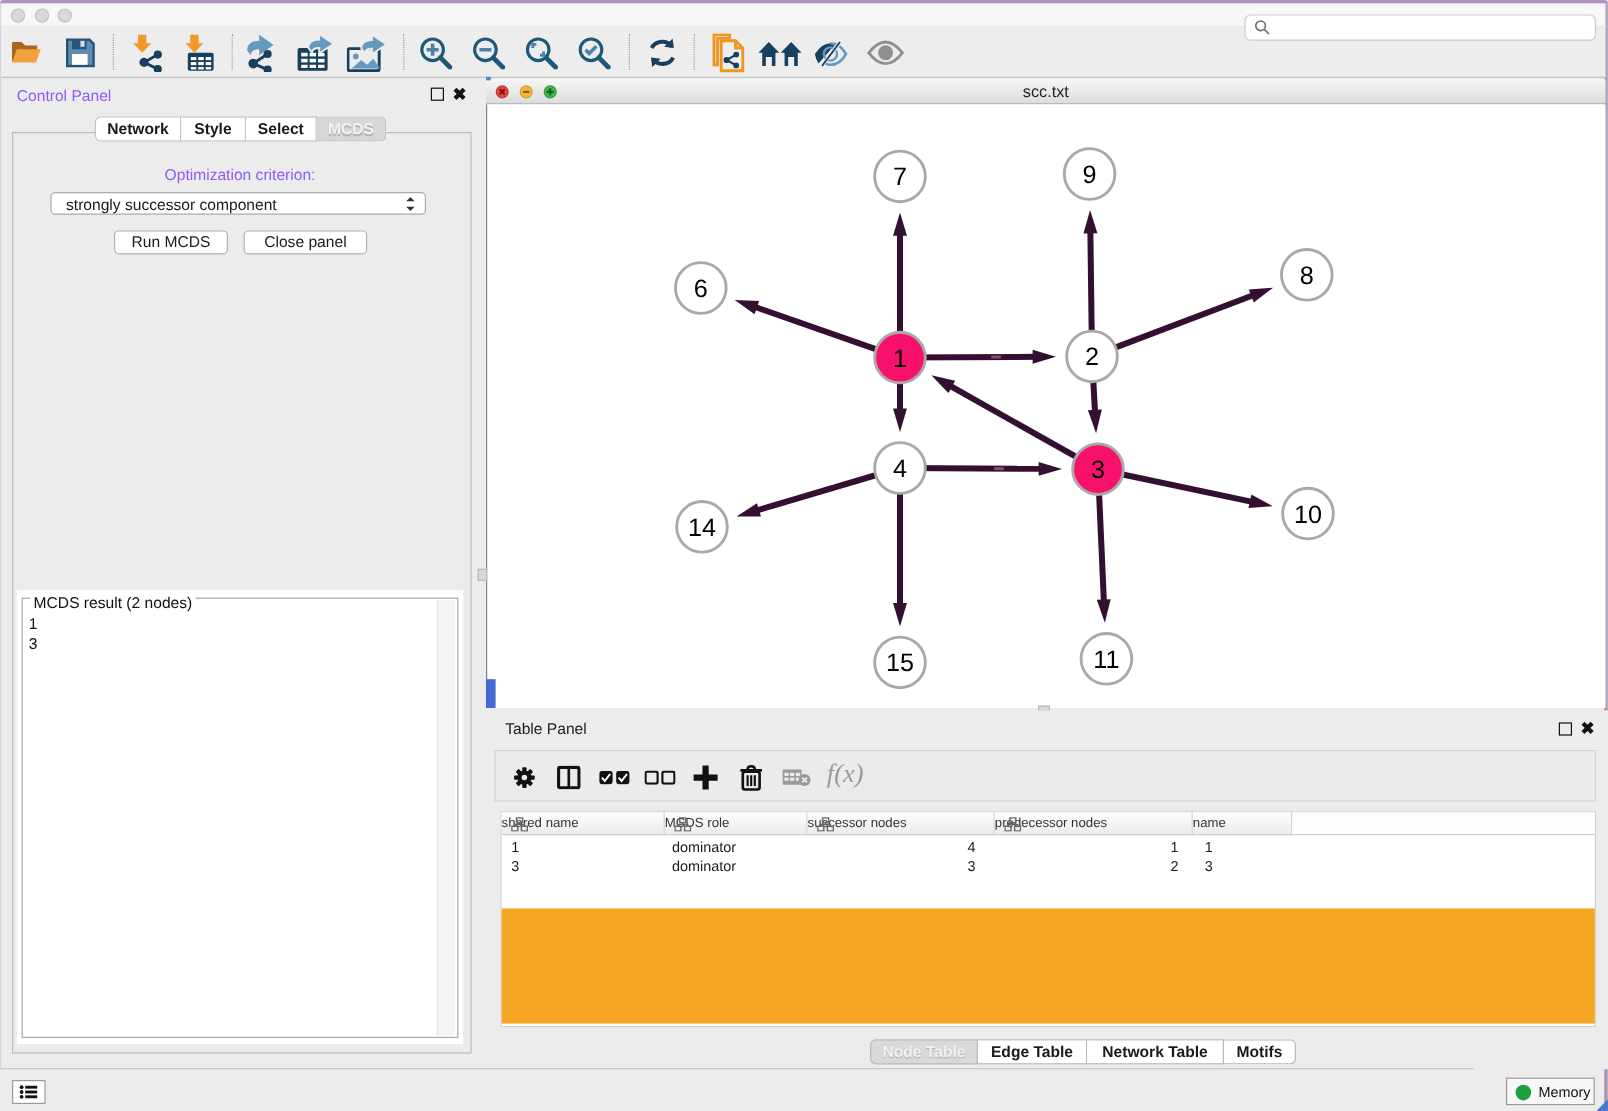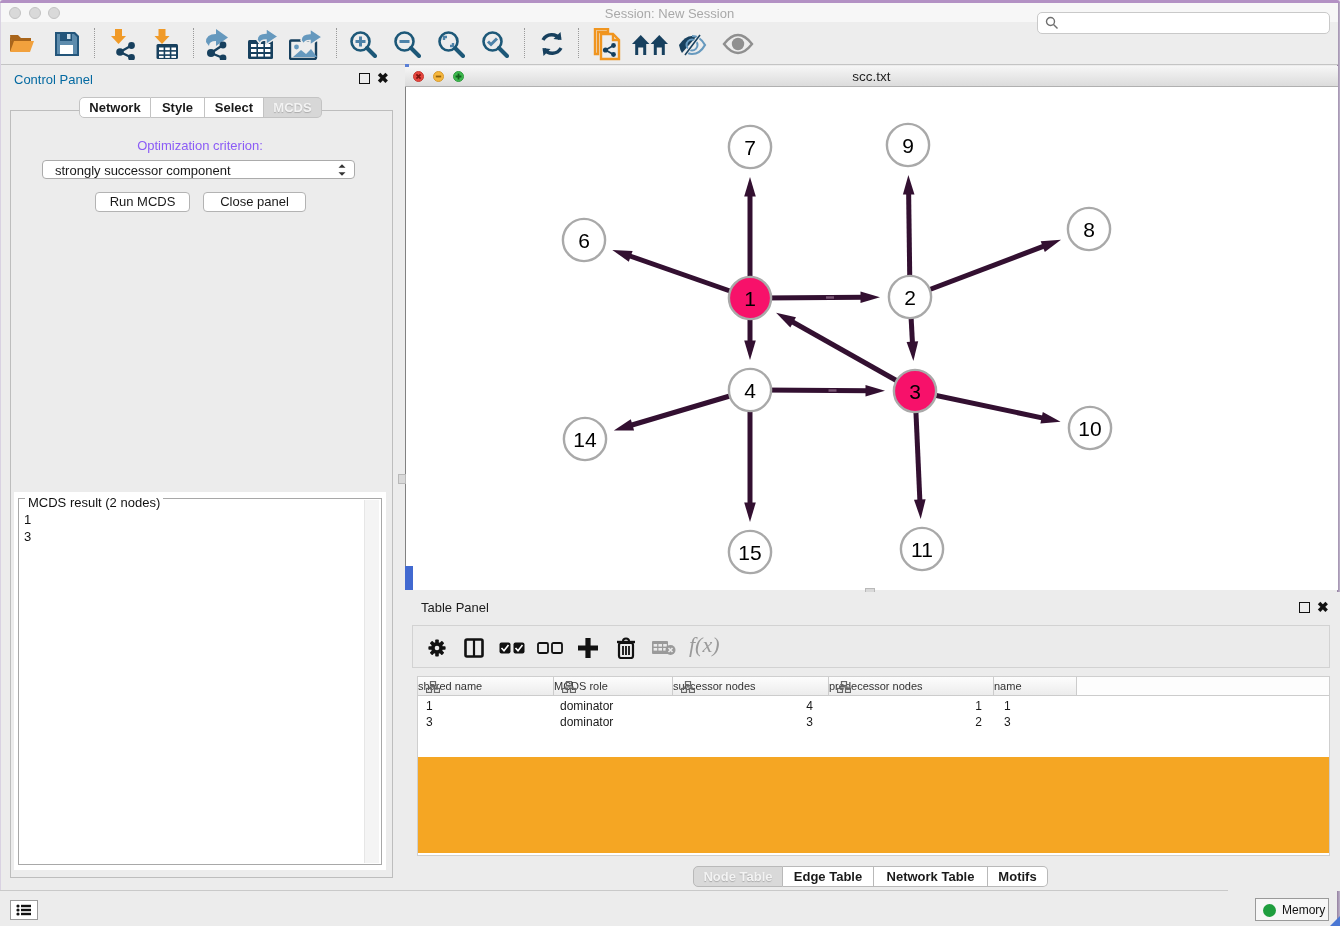--- a/index.html
+++ b/index.html
@@ -9,21 +9,21 @@
   #frame-left{left:0;top:3px;width:1px;height:923px;background:#d9d2e2;}
   #frame-right{right:0;top:3px;width:3px;height:923px;background:linear-gradient(to right,#93809f,#beb3cb);}
   #titlebar{left:1px;top:3px;width:1337px;height:19px;background:#f7f7f7;border-bottom:1px solid #d6d6d6;}
   .tl{position:absolute;top:4px;width:12px;height:12px;border-radius:50%;background:#d9d9d9;border:1px solid #c3c3c3;box-sizing:border-box;}
   #wtitle{position:absolute;top:3px;left:0;width:100%;text-align:center;font-size:13px;color:#a9a9a9;}
   #toolbar{left:1px;top:22px;width:1337px;height:42px;background:#ededed;border-bottom:1px solid #c4c4c4;}
   .sep{position:absolute;top:6px;height:30px;width:0;border-left:1px dotted #9a9a9a;}
   .ticon{position:absolute;top:0;}
   #searchbox{position:absolute;left:1037px;top:12px;width:291px;height:20px;border:1px solid #c9c9c9;border-radius:5px;background:#fff;}
   
-  #cp-title{left:14px;top:72px;font-size:13px;color:#0369a1;}
+  #cp-title{left:14px;top:72px;font-size:13px;color:#8b5cf6;}
   #cp-float{left:359px;top:73px;width:11px;height:11px;border:1.5px solid #111;box-sizing:border-box;}
   #cp-close{left:377px;top:70px;font-size:14px;font-weight:bold;color:#111;}
   #cp-box{left:10px;top:110px;width:383px;height:768px;border:1px solid #bdbdbd;box-sizing:border-box;background:#ececec;}
   .tab{position:absolute;top:97px;height:21px;box-sizing:border-box;background:#fff;border:1px solid #c3c3c3;border-left:none;font-size:13px;color:#1a1a1a;text-align:center;line-height:19px;font-weight:bold;}
   #opt-label{left:0px;top:138px;width:400px;text-align:center;font-size:13px;color:#8b5cf6;}
   #opt-select{left:42px;top:160px;width:313px;height:19px;border:1px solid #ababab;border-radius:4px;background:#fff;box-sizing:border-box;}
   #opt-select span{position:absolute;left:12px;top:2px;font-size:13px;color:#1a1a1a;}
   .btn{position:absolute;top:192px;height:20px;border:1px solid #b3b3b3;border-radius:4px;background:#fff;box-sizing:border-box;font-size:13px;color:#1a1a1a;text-align:center;line-height:18px;}
   #result-wrap{left:14px;top:492px;width:372px;height:378px;background:#fff;}
   #result-fs{position:absolute;left:4px;top:6px;right:4px;bottom:5px;border:1px solid #a8a8a8;}
@@ -38,38 +38,37 @@
   
   #tp{left:398px;top:592px;width:942px;height:299px;background:#ececec;}
   #tp-title{position:absolute;left:23px;top:8px;font-size:13px;color:#1c1c1c;}
   #tp-float{position:absolute;left:901px;top:10px;width:11px;height:11px;border:1.5px solid #111;box-sizing:border-box;}
   #tp-close{position:absolute;left:919px;top:7px;font-size:14px;font-weight:bold;color:#111;}
   #tp-toolbar{position:absolute;left:14px;top:33px;width:918px;height:43px;border:1px solid #d2d2d2;background:#ebebeb;box-sizing:border-box;}
   #tp-table{position:absolute;left:19px;top:84px;width:913px;height:180px;background:#fff;border:1px solid #cfcfcf;box-sizing:border-box;}
   #tp-yellow{position:absolute;left:20px;top:165px;width:911px;height:96px;background:#f5a623;}
   .th{position:absolute;top:0;height:19px;background:linear-gradient(#fdfdfd,#ececec);border-right:1px solid #ccc;border-bottom:1px solid #ccc;box-sizing:border-box;font-size:11px;color:#333;text-align:left;line-height:18px;}
   .td{position:absolute;font-size:12px;color:#1a1a1a;height:16px;line-height:16px;}
-  .tabs2{position:absolute;top:274px;height:21px;box-sizing:border-box;border:1px solid #b9b9b9;border-left:none;background:#fff;font-size:13px;font-weight:bold;color:#1a1a1a;text-align:center;line-height:19px;}
+  .tabs2{position:absolute;top:274px;height:21px;box-sizing:border-box;border:1px solid #b9b9b9;border-left:none;background:#fff;font-size:13px;font-weight:bold;color:#1a1a1a;text-align:center;line-height:19px;margin-left:32px;}
   
   #statusbar{left:0;top:890px;width:1228px;height:36px;background:#ececec;border-top:1px solid #c9c9c9;box-sizing:border-box;}
   #sb-left{position:absolute;left:10px;top:9px;width:28px;height:20px;background:#fff;border:1px solid #9a9a9a;box-sizing:border-box;}
   #sb-mem{position:absolute;left:1255px;top:7px;width:74px;height:23px;background:#f7f7f7;border:1px solid #9a9a9a;box-sizing:border-box;font-size:12px;color:#111;}
   .hicon{position:absolute;left:8px;top:4px;width:14px;height:12px;}
 </style>
 </head>
 <body>
 <div class="abs" id="frame-top"></div>
 <div class="abs" id="frame-left"></div>
 <div class="abs" id="frame-right"></div>
 
 <div class="abs" id="titlebar">
   <div class="tl" style="left:8px;"></div>
   <div class="tl" style="left:28px;"></div>
   <div class="tl" style="left:47px;"></div>
-  <div id="wtitle">Session: New Session</div>
 </div>
 
 <div class="abs" id="toolbar">
   <div class="sep" style="left:93px;"></div>
   <div class="sep" style="left:192px;"></div>
   <div class="sep" style="left:335px;"></div>
   <div class="sep" style="left:523px;"></div>
   <div class="sep" style="left:577px;"></div>
 
   <svg class="ticon" style="left:7px;top:10px;" width="30" height="24" viewBox="0 0 30 24">

